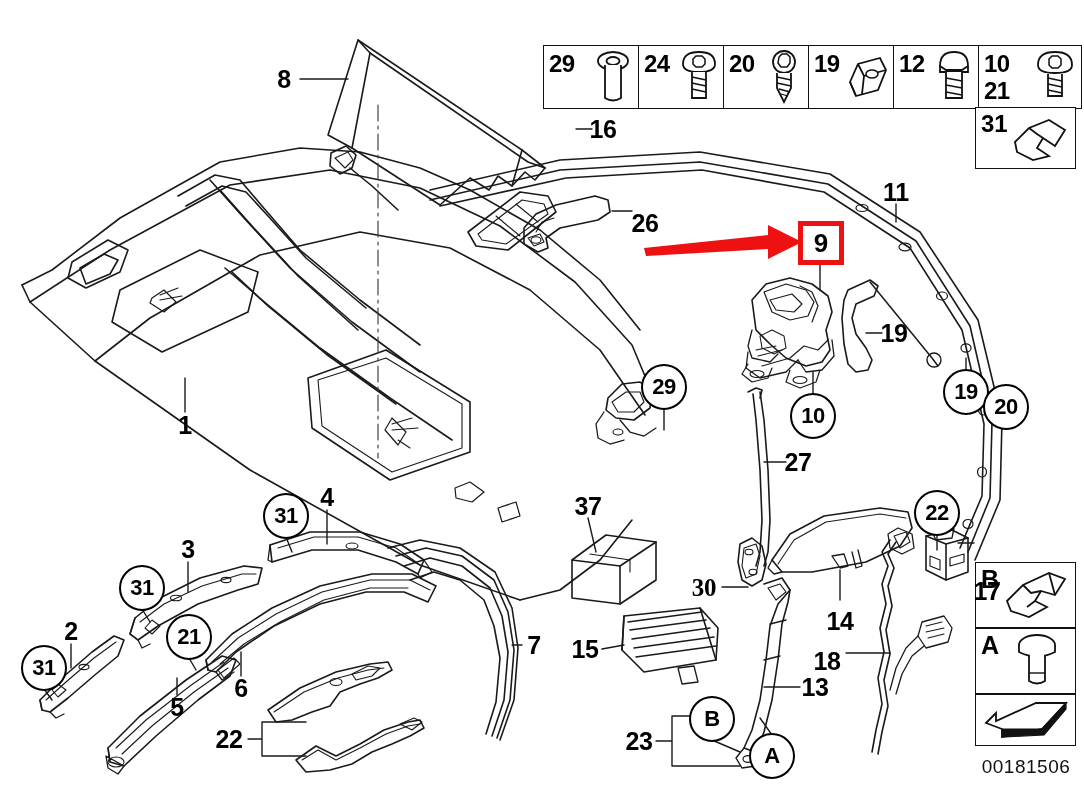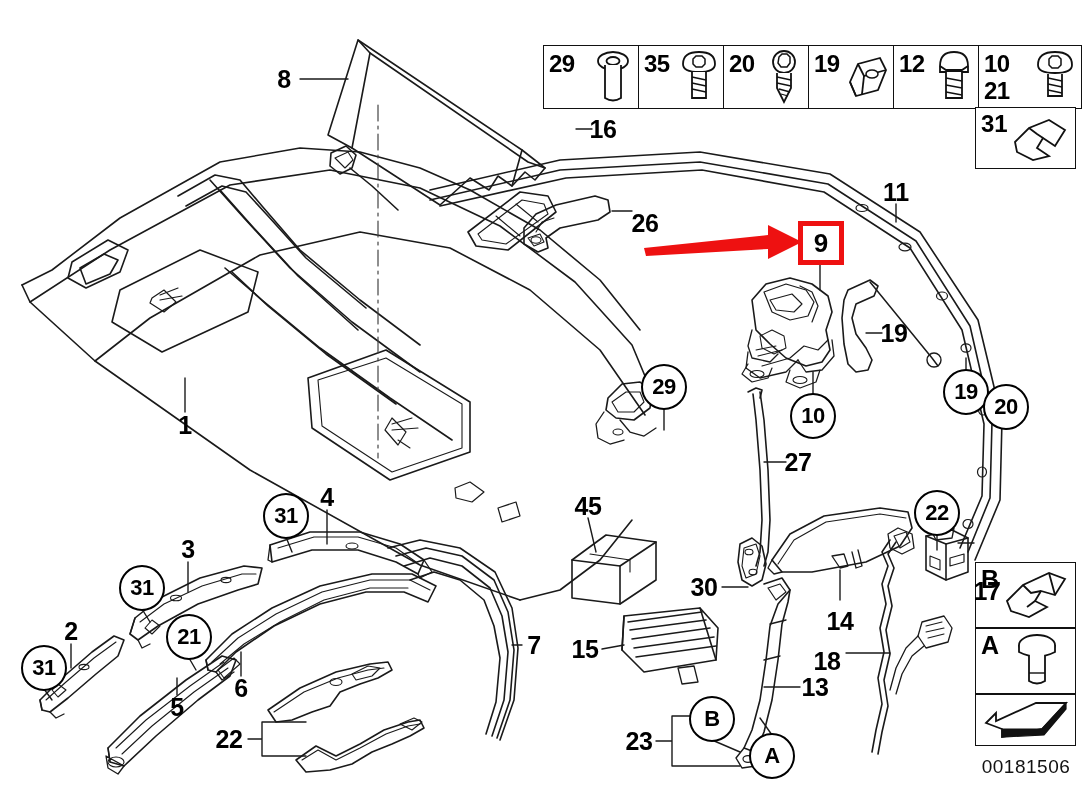--- a/index.html
+++ b/index.html
@@ -417,21 +417,21 @@
           <g fill="#fff" stroke="#111" stroke-width="1.8">
             <ellipse cx="22" cy="13" rx="15" ry="9"></ellipse>
             <ellipse cx="22" cy="13" rx="6.5" ry="4"></ellipse>
             <path d="M14 17 L14 50 Q22 55 30 50 L30 17"></path>
           </g>
         </svg>
       </span>
     </div>
 
     <div class="legend-cell" style="width:85px;">
-      <span class="legend-num">35</span>
+      <span class="legend-num">24</span>
       <span class="legend-ico">
         <svg width="42" height="58" viewBox="0 0 42 58">
           <g fill="#fff" stroke="#111" stroke-width="1.8">
             <path d="M5 16 Q5 4 21 4 Q37 4 37 16 Q37 24 21 24 Q5 24 5 16 Z"></path>
             <path d="M15 11 L18 8 L24 8 L27 11 L27 16 L24 19 L18 19 L15 16 Z" stroke-width="1.5"></path>
             <path d="M14 24 L14 50 L28 50 L28 24"></path>
             <path d="M14 29 L28 32 M14 35 L28 38 M14 41 L28 44" stroke-width="1.4" fill="none"></path>
           </g>
         </svg>
       </span>
@@ -551,22 +551,22 @@
       <div class="lbl sz-lg" style="left: 284px; top: 79px;">8</div>
       <div class="lbl sz-lg" style="left: 603px; top: 129px;">16</div>
       <div class="lbl sz-lg" style="left: 645px; top: 223px; text-align: right;">26</div>
       <div class="lbl sz-lg" style="left: 896px; top: 192px;">11</div>
       <div class="lbl sz-lg" style="left: 894px; top: 333px;">19</div>
       <div class="lbl sz-lg" style="left: 798px; top: 462px;">27</div>
       <div class="lbl sz-lg" style="left: 987px; top: 543px; margin-top: 48px;">17</div>
       <div class="lbl sz-lg" style="left: 840px; top: 613px; margin-top: 8px;">14</div>
       <div class="lbl sz-lg" style="left: 827px; top: 653px; margin-top: 8px;">18</div>
       <div class="lbl sz-lg" style="left: 815px; top: 687px;">13</div>
-      <div class="lbl sz-lg" style="left: 704px; top: 587px;">30</div>
-      <div class="lbl sz-lg" style="left: 588px; top: 506px;">45</div>
+      <div class="lbl sz-lg" style="left: 704px; top: 587px; font-family: Liberation Serif, serif;">30</div>
+      <div class="lbl sz-lg" style="left: 588px; top: 506px;">37</div>
       <div class="lbl sz-lg" style="left: 585px; top: 649px;">15</div>
       <div class="lbl sz-lg" style="left: 639px; top: 741px;">23</div>
       <div class="lbl sz-lg" style="left: 534px; top: 645px;">7</div>
       <div class="lbl sz-lg" style="left: 185px; top: 425px;">1</div>
       <div class="lbl sz-lg" style="left: 327px; top: 497px;">4</div>
       <div class="lbl sz-lg" style="left: 188px; top: 549px;">3</div>
       <div class="lbl sz-lg" style="left: 71px; top: 631px;">2</div>
       <div class="lbl sz-lg" style="left: 241px; top: 688px;">6</div>
       <div class="lbl sz-lg" style="left: 177px; top: 707px;">5</div>
       <div class="lbl sz-lg" style="left: 229px; top: 739px;">22</div>

